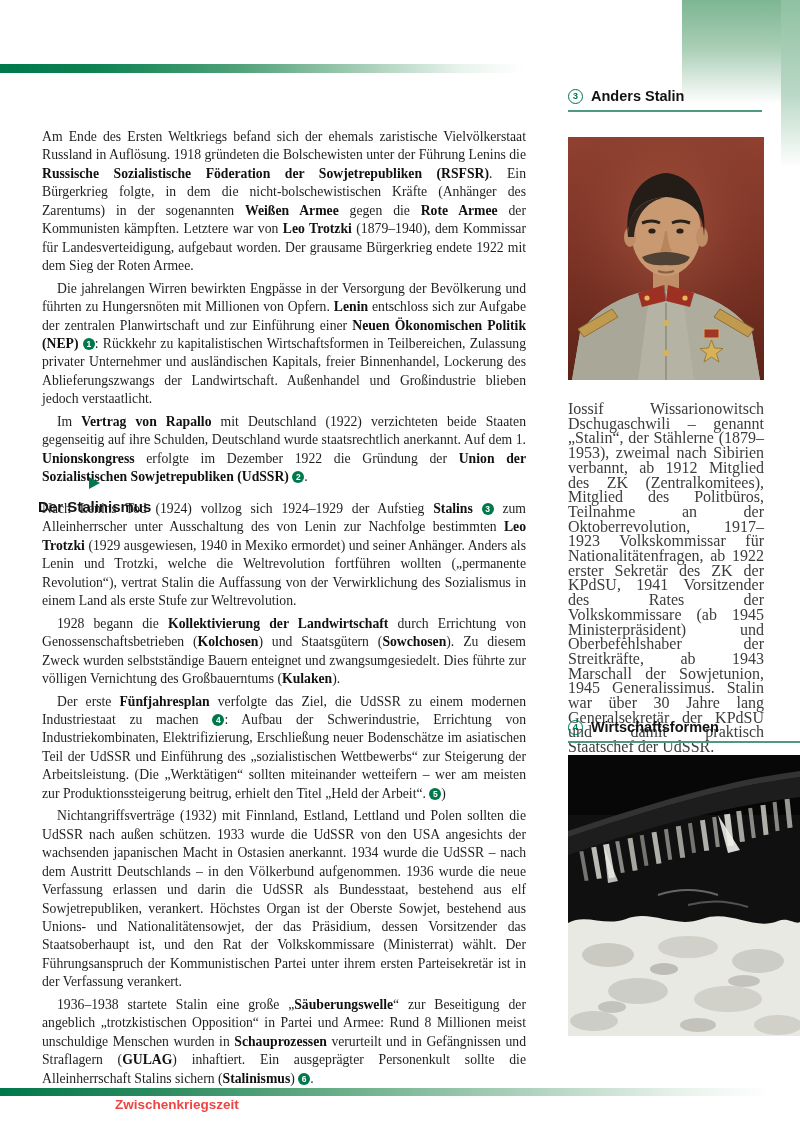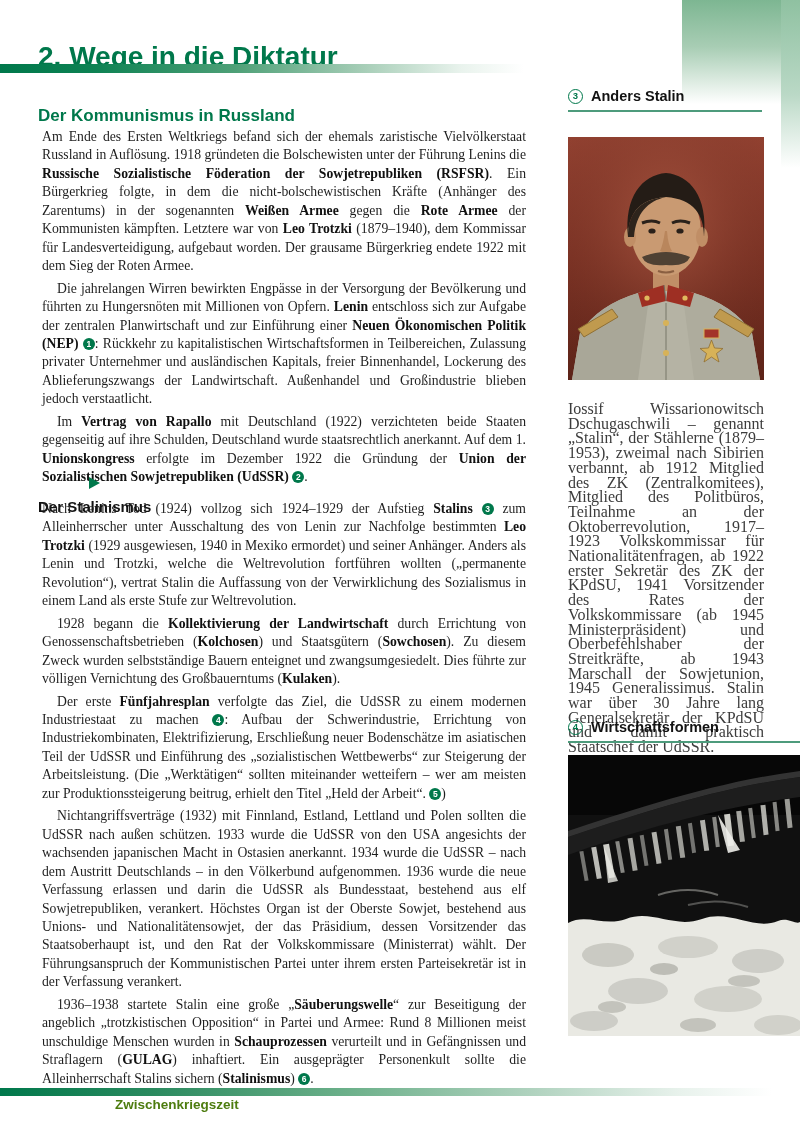--- a/index.html
+++ b/index.html
@@ -63,34 +63,32 @@
     font-size:16px; line-height:14.7px; text-align:justify; color:#3c3c3c; }
   #stalin-caption { top:386px; }
   #dam-caption { top:1043px; }
 
   
   .footer-bar { position:absolute; left:0; top:1088px; width:772px; height:8px;
     background:linear-gradient(90deg,#00784b 0%,#2b8a5f 20%,#6cb08a 45%,#b3d4c1 70%,#e8f2ec 88%,#ffffff 100%); }
   .footer-pagenum { position:absolute; left:38px; top:1097px;
     font-family:"Liberation Sans", sans-serif; font-weight:bold; font-size:13.5px; color:#111;margin-top:36px; }
   .footer-chapter { position:absolute; left:115px; top:1097px;
-    font-family:"Liberation Sans", sans-serif; font-weight:bold; font-size:13.5px; color:#4d7c0f; }
+    font-family:"Liberation Sans", sans-serif; font-weight:bold; font-size:13.5px; color:#ef4444; }
 </style>
 </head>
 <body>
 
 <div class="page">
 
   <div class="corner-gradient"></div>
   <div class="edge-strip"></div>
 
-  <h1 class="chapter-title">2. Wege in die Diktatur</h1>
   <div class="title-bar"></div>
 
-  <h2 class="section-title">Der Kommunismus in Russland</h2>
 
   <div class="bodytext" id="text-block-1">
       <p><span>Am Ende des Ersten Weltkriegs befand sich der ehemals zaristische Vielvölkerstaat Russland in Auflösung. 1918 gründeten die Bolschewisten unter der Führung Lenins die </span><b>Russische Sozialistische Föderation der Sowjetrepubliken (RSFSR)</b><span>. Ein Bürgerkrieg folgte, in dem die nicht-bolschewistischen Kräfte (Anhänger des Zarentums) in der sogenannten </span><b>Weißen Armee</b><span> gegen die </span><b>Rote Armee</b><span> der Kommunisten kämpften. Letztere war von </span><b>Leo Trotzki</b><span> (1879–1940), dem Kommissar für Landesverteidigung, aufgebaut worden. Der grausame Bürgerkrieg endete 1922 mit dem Sieg der Roten Armee.</span></p>
       <p class="indent"><span>Die jahrelangen Wirren bewirkten Engpässe in der Versorgung der Bevölkerung und führten zu Hungersnöten mit Millionen von Opfern. </span><b>Lenin</b><span> entschloss sich zur Aufgabe der zentralen Planwirtschaft und zur Einführung einer </span><b>Neuen Ökonomischen Politik (NEP)</b><span> </span><span class="marker">1</span><span>: Rückkehr zu kapitalistischen Wirtschaftsformen in Teilbereichen, Zulassung privater Unternehmer und ausländischen Kapitals, freier Binnenhandel, Lockerung des Ablieferungszwangs der Landwirtschaft. Außenhandel und Großindustrie blieben jedoch verstaatlicht.</span></p>
       <p class="indent"><span>Im </span><b>Vertrag von Rapallo</b><span> mit Deutschland (1922) verzichteten beide Staaten gegenseitig auf ihre Schulden, Deutschland wurde staatsrechtlich anerkannt. Auf dem 1. </span><b>Unionskongress</b><span> erfolgte im Dezember 1922 die Gründung der </span><b>Union der Sozialistischen Sowjetrepubliken (UdSSR)</b><span> </span><span class="marker">2</span><span>.</span></p>
     </div>
 
   <div class="subsection">
     <span class="tri"></span>
     <span>Der Stalinismus</span>

